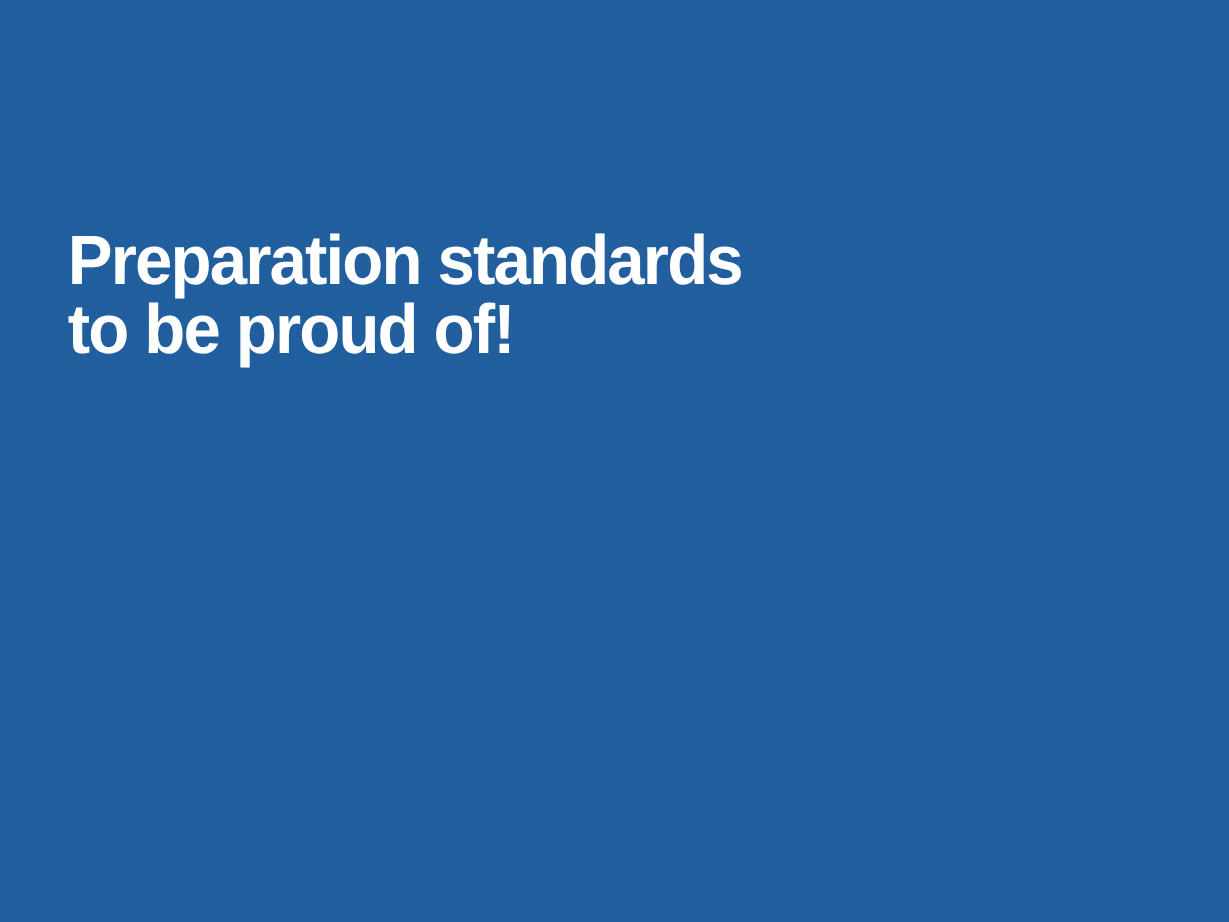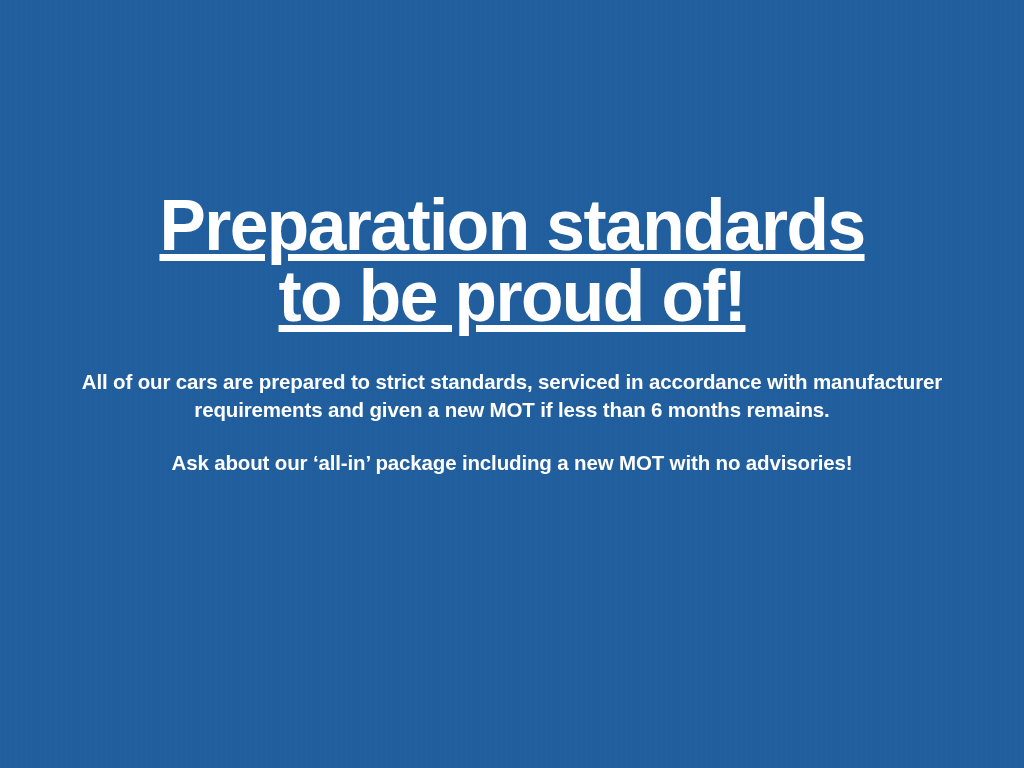--- a/index.html
+++ b/index.html
@@ -48,29 +48,28 @@
     right: 0;
     top: 0;
     padding: 190px 40px 0 40px;
     box-sizing: border-box;
     z-index: 2;
   }
 
   
   .headline {
     margin: 0;
-    text-align: center;
+    text-align: left;
     color: #ffffff;
     font-weight: bold;
-    font-size: 72px;
+    font-size: 58px;
     line-height: 0.98;
     letter-spacing: -1.6px;
     font-stretch: condensed;
     text-rendering: optimizeLegibility;
-    text-decoration: underline;
     -webkit-font-smoothing: antialiased;
   }
 
   .headline .line {
     display: block;
     white-space: nowrap;
   }
 
   .headline .line-1 {
     transform: scaleX(0.965);
@@ -115,20 +114,16 @@
 
 <div id="slide" style="background: rgb(33, 94, 158);">
 
   <div class="content">
 
     <h1 class="headline" style="color: rgb(255, 255, 255);">
       <span class="line line-1">Preparation standards</span>
       <span class="line line-2">to be proud of!</span>
     </h1>
 
-    <div class="body-block">
-      <p class="body-para first" style="color: rgb(255, 255, 255);">All of our cars are prepared to strict standards, serviced in accordance with manufacturer requirements and given a new MOT if less than 6 months remains.</p>
-      <p class="body-para second" style="color: rgb(255, 255, 255);">Ask about our ‘all-in’ package including a new MOT with no advisories!</p>
-    </div>
 
   </div>
 
 </div>
 
 </body></html>

